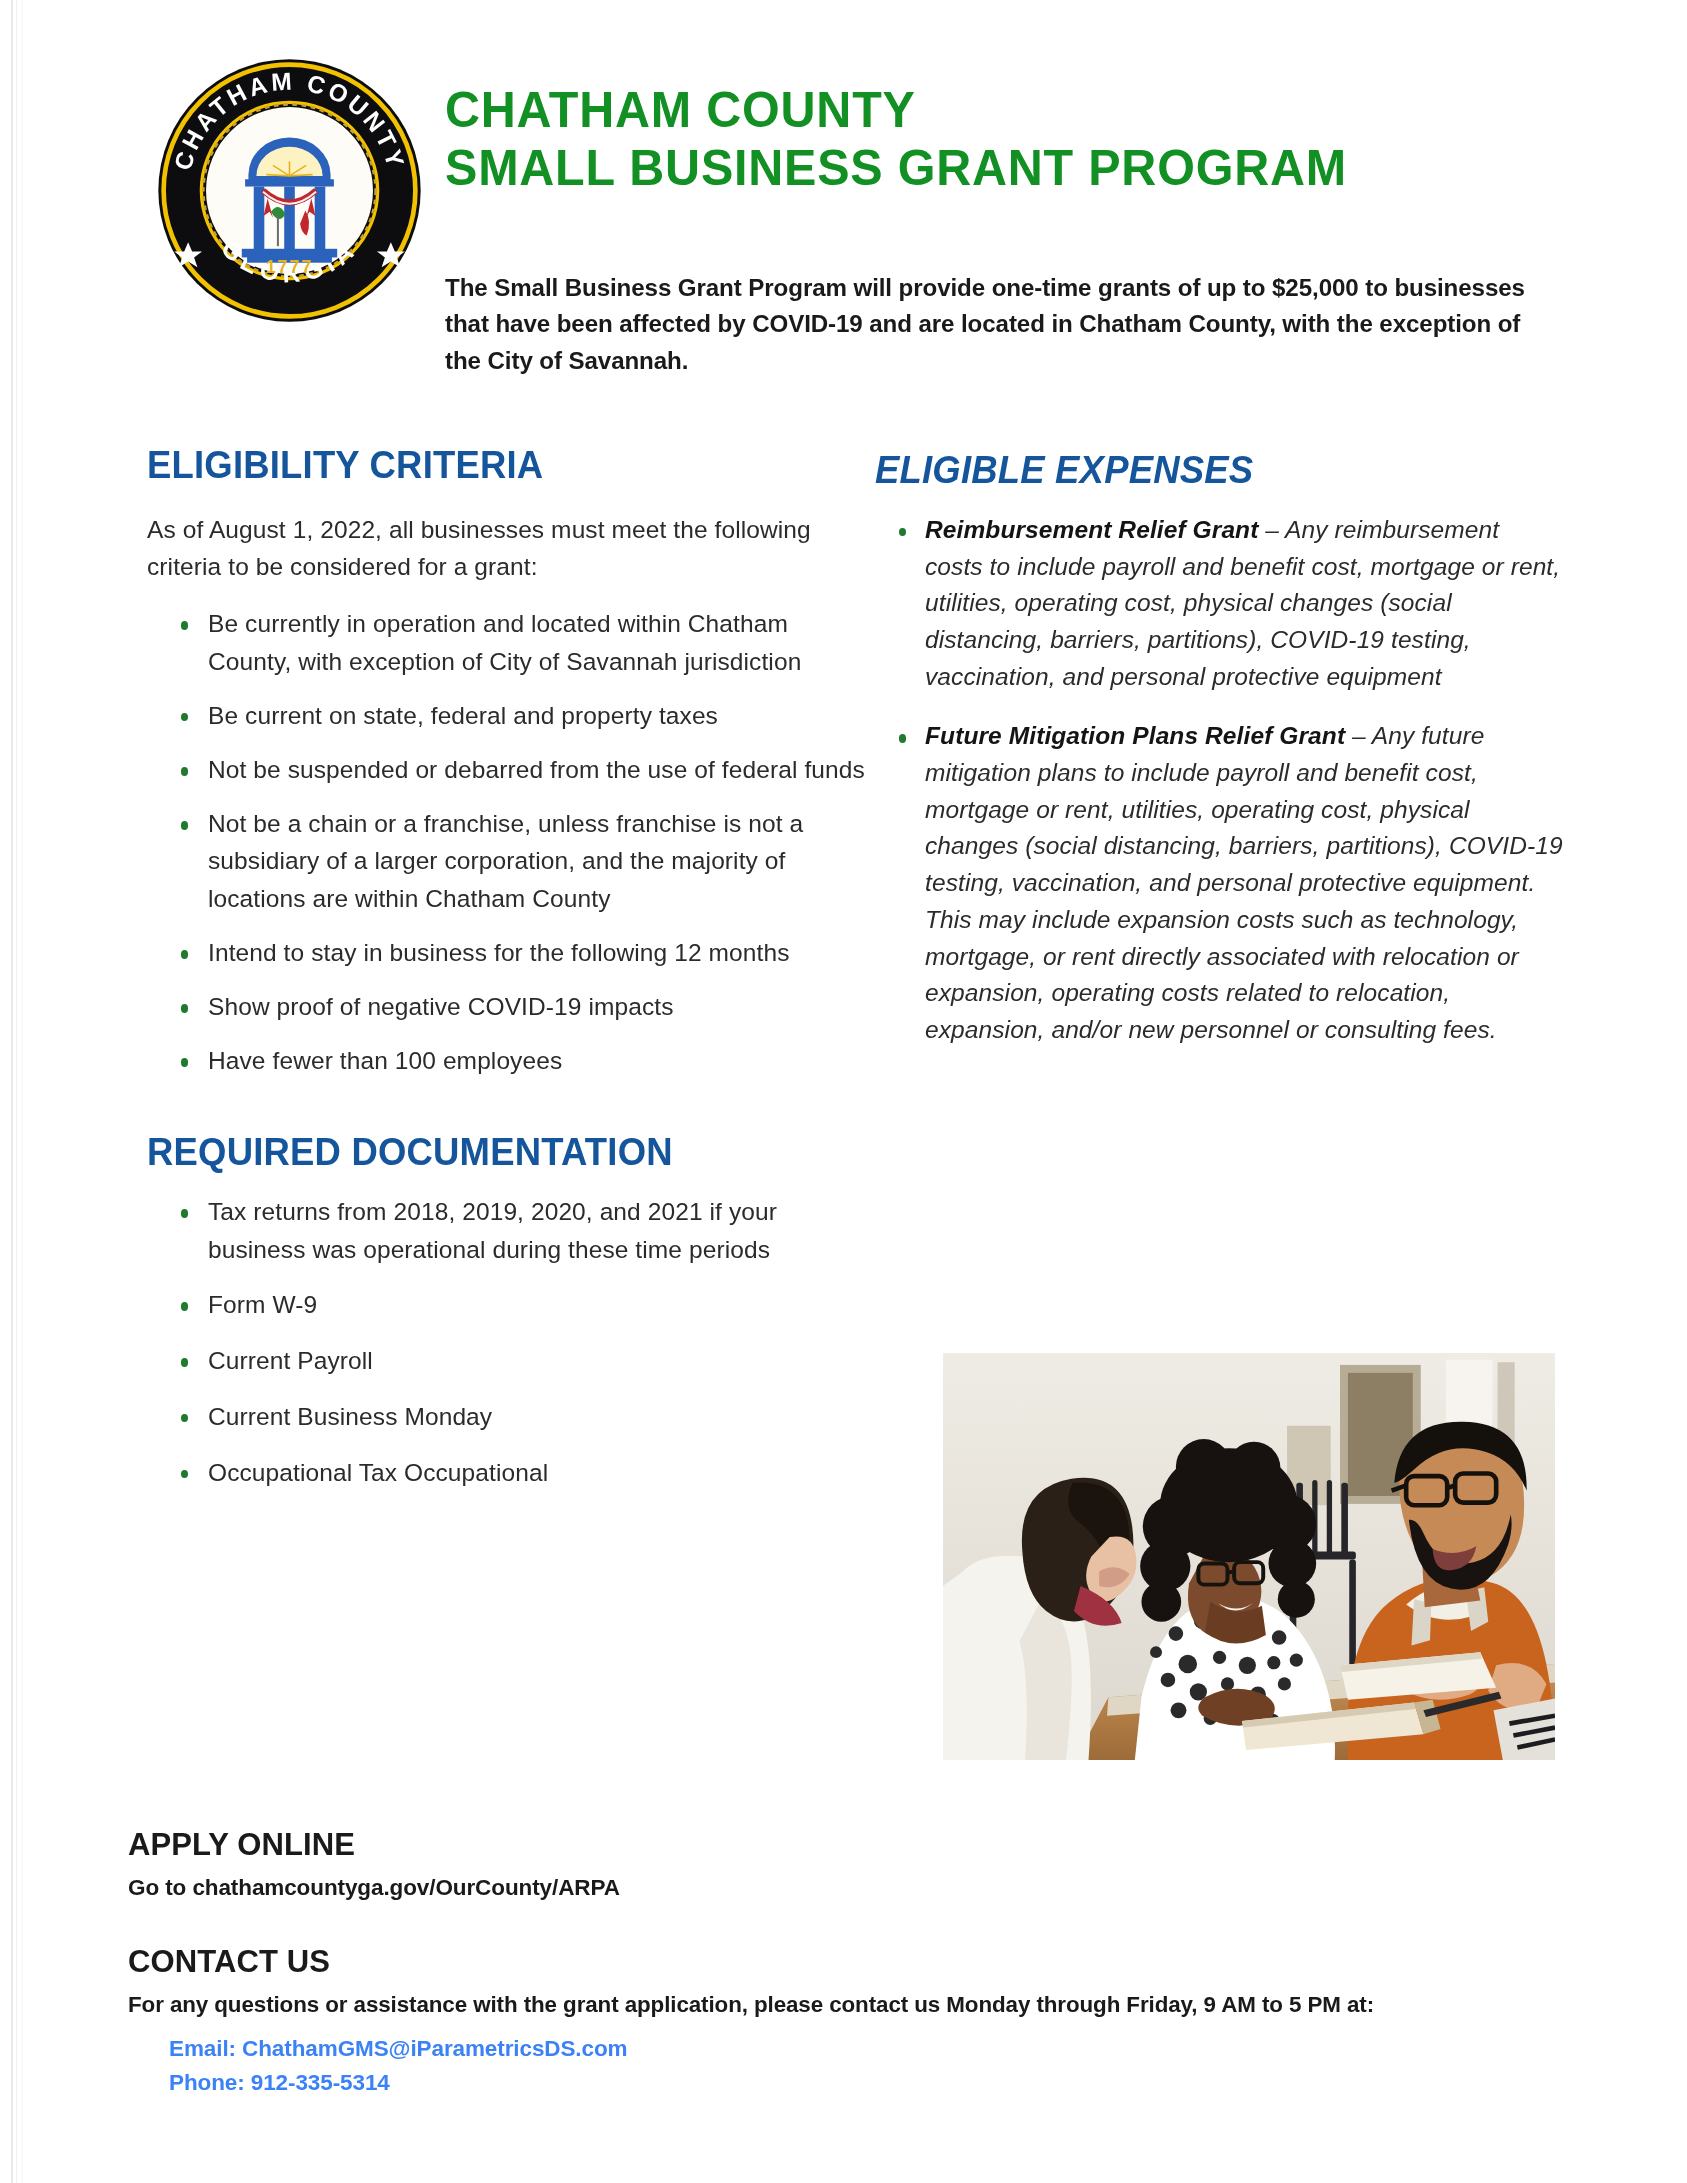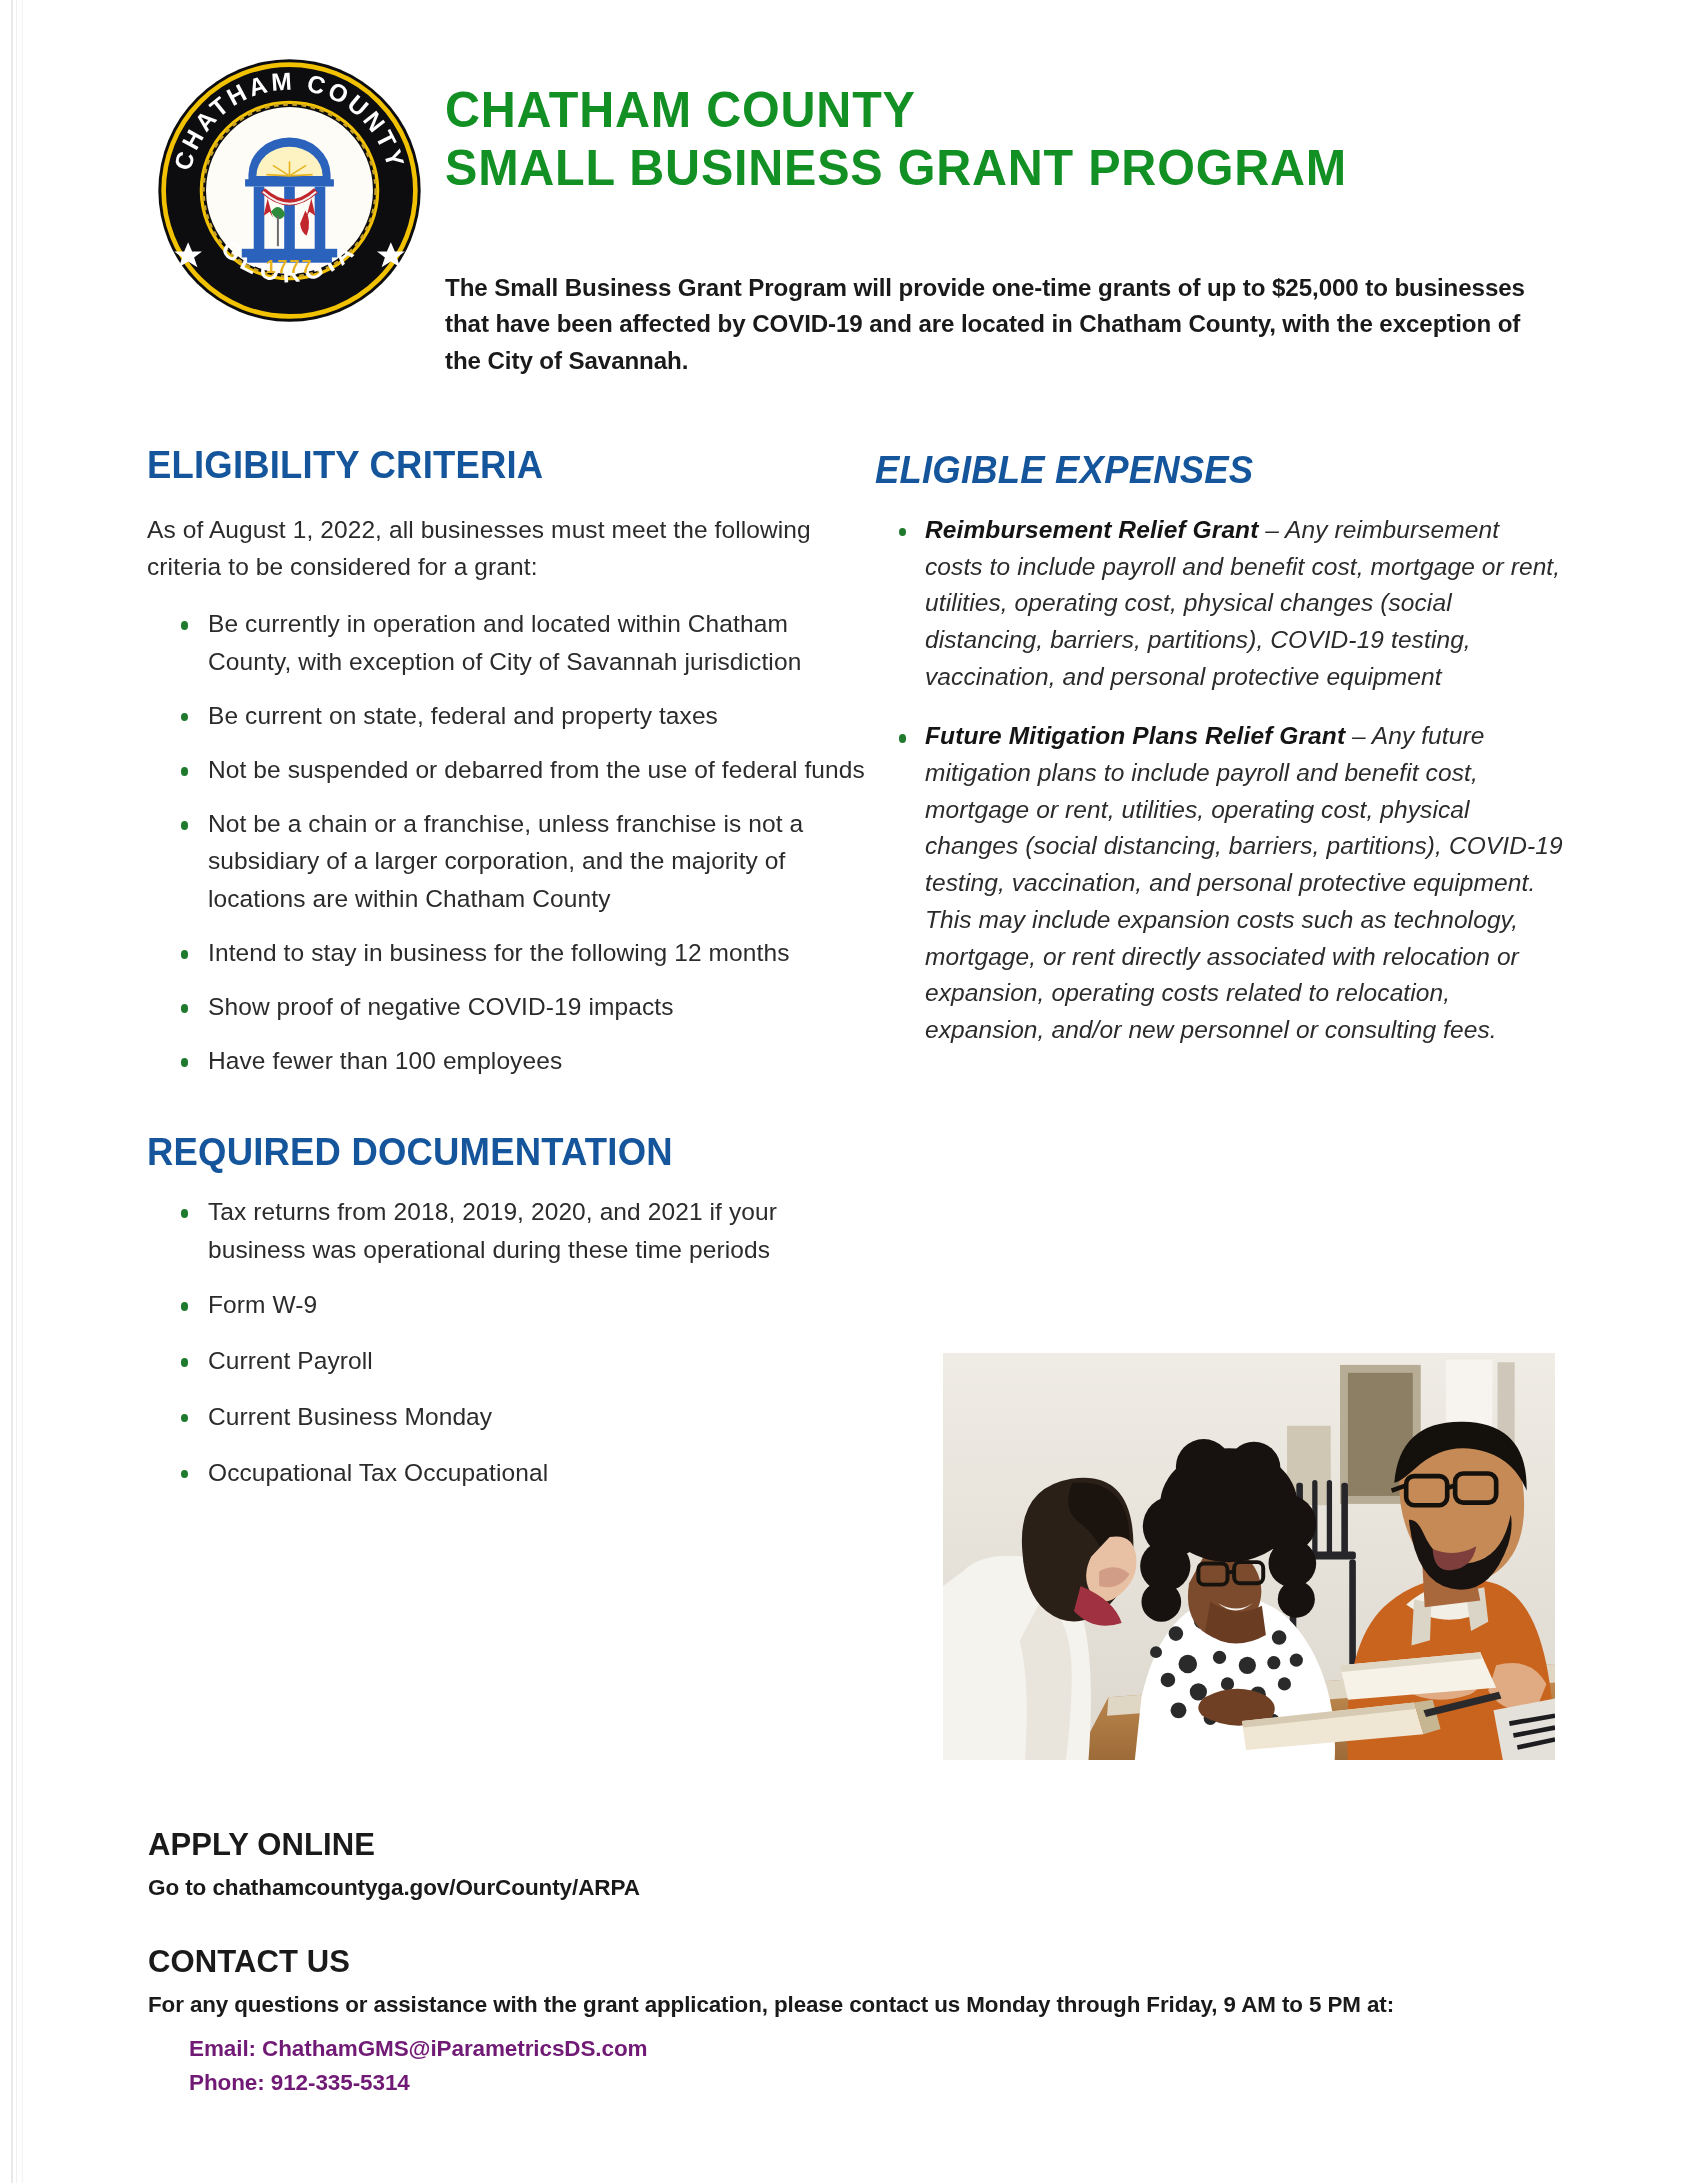--- a/index.html
+++ b/index.html
@@ -175,21 +175,21 @@
     width: 612px;
     height: 407px;
     overflow: hidden;
     background: #e7e3dc;
   }
   .photo svg { display: block; width: 100%; height: 100%; }
 
   
   .footer {
     position: absolute;
-    left: 148px;
+    left: 128px;
     top: 1827px;
     width: 1495px;
   }
   .foot-head {
     font-family: "Liberation Sans", sans-serif;
     font-weight: 600;
     font-size: 32px;
     line-height: 1.12;
     color: #1a1a1a;
     letter-spacing: 0.1px;
@@ -212,21 +212,21 @@
     color: #1a1a1a;
     margin-top: 9.3px;
     letter-spacing: -0.1px;
     transform: scaleX(0.995);
     transform-origin: left top;
   }
   .contact-line {
     font-weight: bold;
     font-size: 22.5px;
     line-height: 1.5;
-    color: #701a75;
+    color: #3b82f6;
     margin-left: 41px;
     letter-spacing: -0.1px;
   }
   .contact-line.first { margin-top: 10.6px; }
 </style>
 </head>
 <body>
 
 <div class="scan-streak s1"></div>
 <div class="scan-streak s2"></div>

